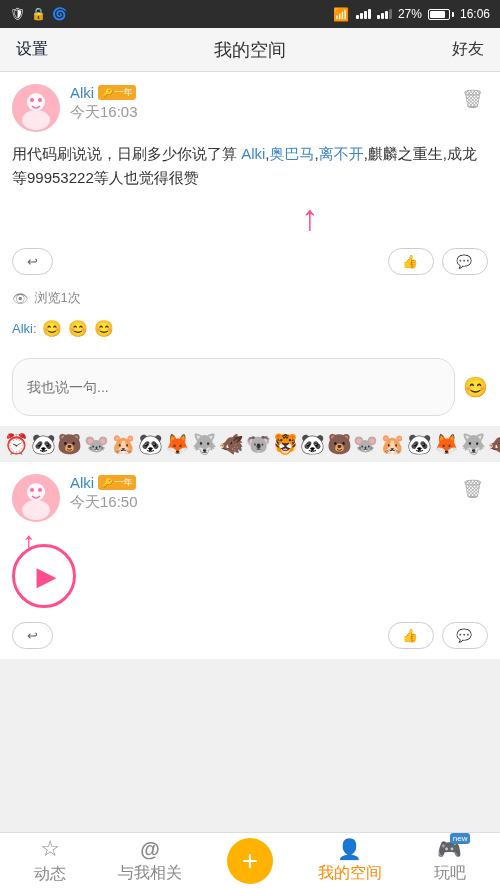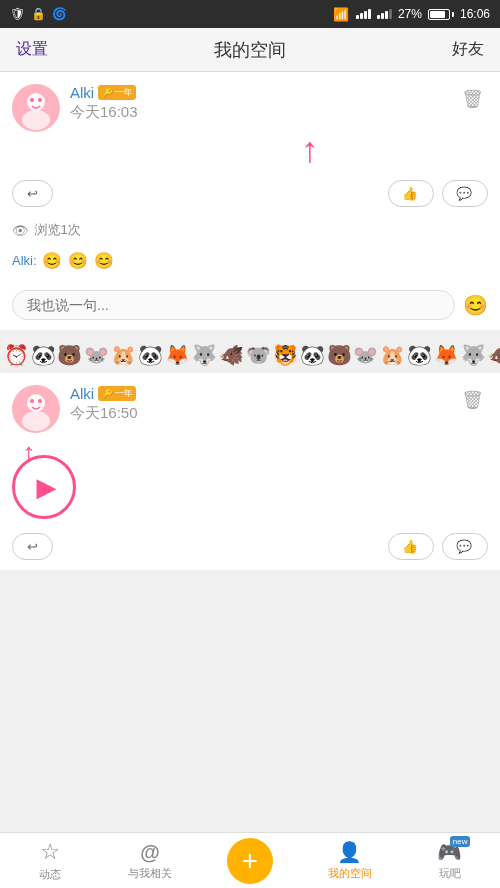--- a/index.html
+++ b/index.html
@@ -29,35 +29,35 @@
     
     .header {
       background: #f5f5f5;
       height: 44px;
       display: flex;
       align-items: center;
       justify-content: space-between;
       padding: 0 16px;
       border-bottom: 1px solid #ddd;
     }
-    .header-left { color: #4c1d95; font-size: 16px; }
+    .header-left { color: #0f172a; font-size: 16px; }
     .header-title { color: #333; font-size: 18px; font-weight: 500; }
     .header-right { color: #333; font-size: 16px; }
 
     
     .scroll-area {
       height: calc(888px - 28px - 44px - 56px);
       overflow-y: auto;
       background: #f0f0f0;
     }
 
     
     .post-card {
       background: white;
-      margin-bottom: 7px;
+      margin-bottom: 0;
     }
 
     
     .post-header {
       display: flex;
       align-items: flex-start;
       padding: 12px 12px 0 12px;
       justify-content: space-between;
     }
     .post-header-left { display: flex; align-items: flex-start; gap: 10px; }
@@ -174,21 +174,21 @@
     .comment-input-row {
       display: flex;
       align-items: center;
       gap: 8px;
       padding: 6px 12px 10px 12px;
     }
     .comment-input {
       flex: 1;
       border: 1px solid #ddd;
       border-radius: 18px;
-      padding: 6px 14px;
+      padding: 20px 14px;
       font-size: 14px;
       color: #be185d;
       outline: none;
       background: #fafafa;
     }
     .emoji-btn { font-size: 20px; cursor: pointer; }
 
     
     .icon-divider {
       background: #f0f0f0;
@@ -221,21 +221,21 @@
     .nav-item {
       display: flex;
       flex-direction: column;
       align-items: center;
       gap: 2px;
       cursor: pointer;
       flex: 1;
     }
     .nav-icon { font-size: 22px; color: #888; }
     .nav-icon.active { color: #ff8800; }
-    .nav-label { font-size: 11px; color: #888; }
+    .nav-label { font-size: 16px; color: #888; }
     .nav-label.active { color: #ff8800; }
 
     .add-btn {
       width: 46px;
       height: 46px;
       border-radius: 50%;
       background: #ffb300;
       display: flex;
       align-items: center;
       justify-content: center;
@@ -357,20 +357,23 @@
               <span>🔑</span>
               <span>一年</span>
             </span>
           </div>
           <span class="post-time">今天16:03</span>
         </div>
       </div>
       <span class="delete-btn">🗑</span>
     </div>
 
+    <div class="post-content">
+      用代码刷说说，日刷多少你说了算 <span class="mention">Alki</span>,<span class="mention">奥巴马</span>,<span class="mention">离不开</span>,麒麟之重生,成龙等99953222等人也觉得很赞
+    </div>
 
     <div class="arrow-annotation">
       <span class="pink-arrow">↑</span>
     </div>
 
     <div class="action-row">
       <button class="action-btn">
         <span>↩</span>
       </button>
       <div class="spacer"></div>

